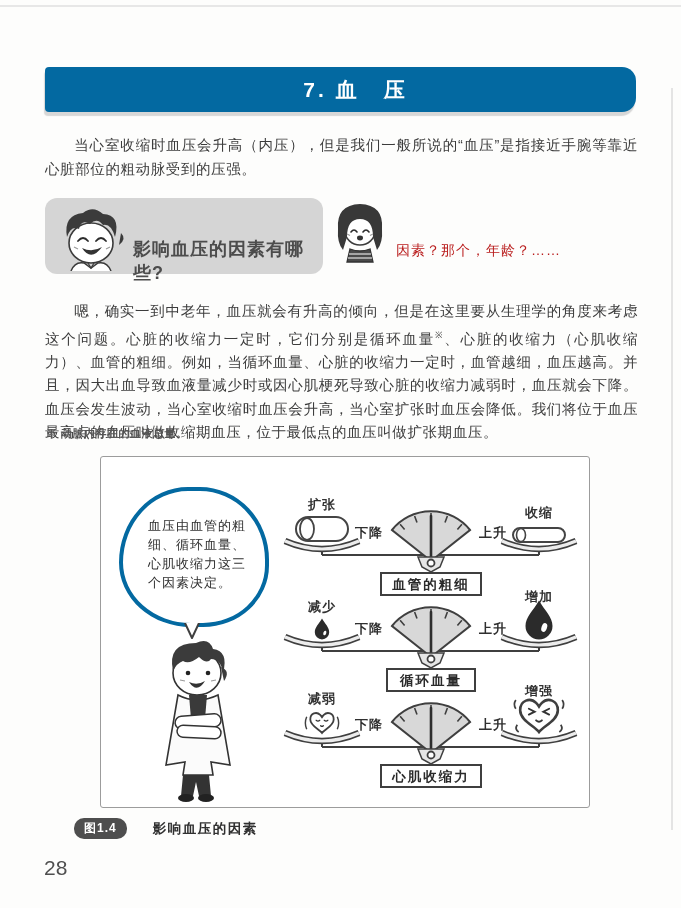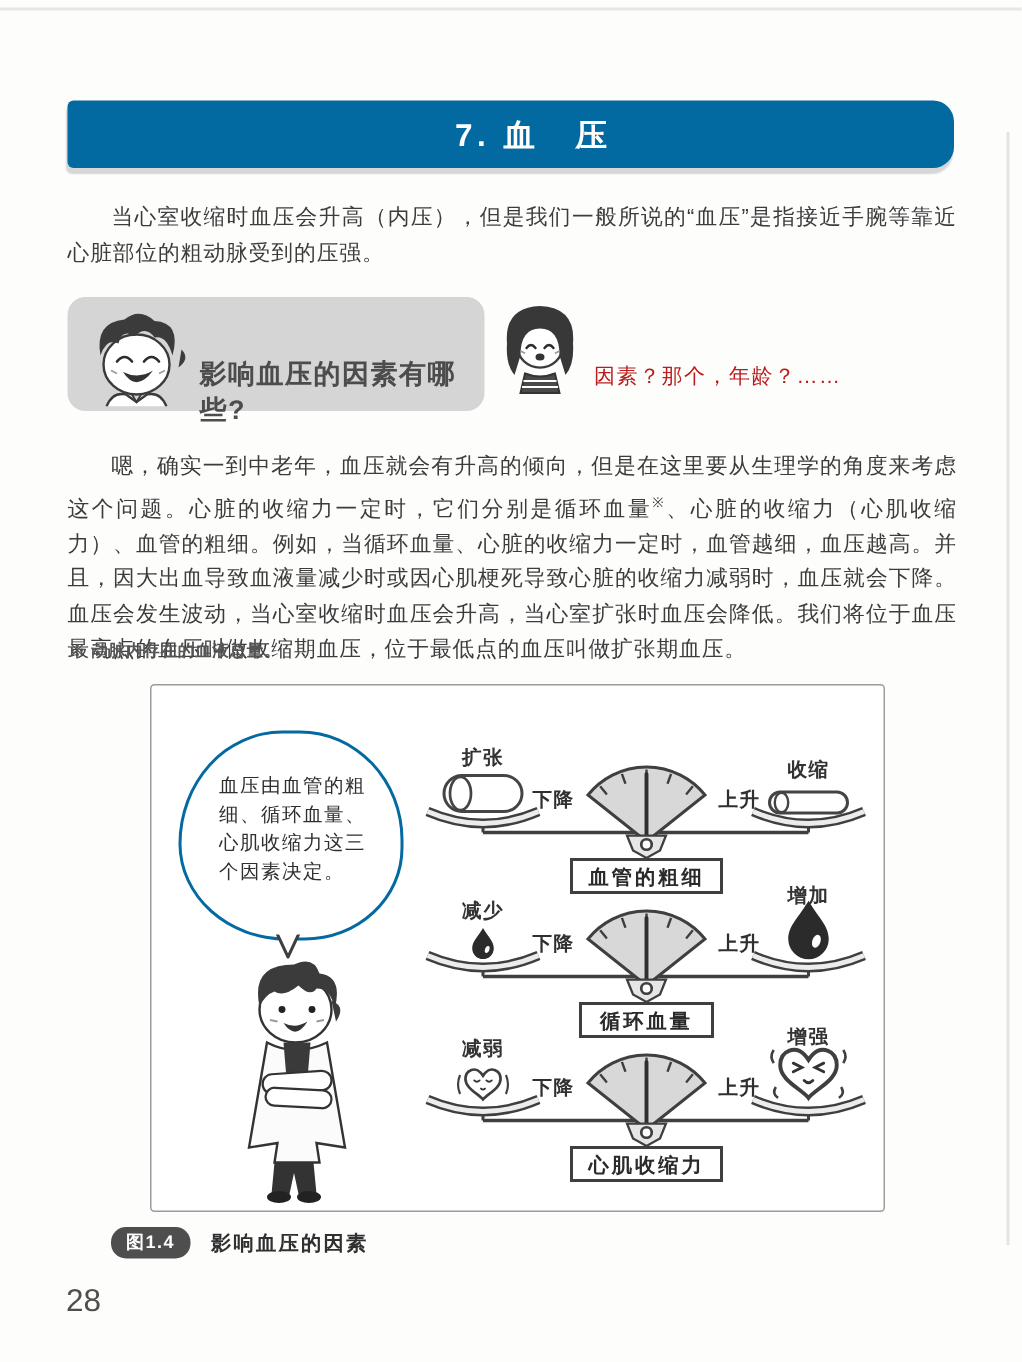--- a/index.html
+++ b/index.html
@@ -25,36 +25,36 @@
     color:#4c4c4c; letter-spacing:1px;margin-top:11px; }
   .avatar-man { position:absolute; left:12px; top:5px; }
   .avatar-girl { position:absolute; left:333px; top:199px; }
   .answer-text { position:absolute; left:396px; top:242px; font-size:14px; color:#b91c1c; letter-spacing:1px; }
 
   .footnote { position:absolute; left:46px; top:426px; font-size:11px; color:#555; letter-spacing:0.5px;font-weight:bold; }
 
   .figure-box { position:absolute; left:100px; top:456px; width:490px; height:352px;
     border:1.5px solid #9c9c9c; border-radius:3px; background:#fff; }
   .bubble { position:absolute; left:18px; top:30px; width:150px; height:140px; background:#fff;
-    border:2px solid #0369a1; border-radius:46% 46% 44% 48% / 54% 52% 44% 46%; }
+    border:4px solid #0369a1; border-radius:46% 46% 44% 48% / 54% 52% 44% 46%; }
   .bubble p { position:absolute; left:25px; top:25px; width:100px; font-size:13px; line-height:19px;
     color:#2f2f2f; letter-spacing:1px; }
   .bubble-tail { position:absolute; left:82px; top:166px; }
   .doctor { position:absolute; left:50px; top:178px; }
   .scale-row { position:absolute; left:176px; width:310px; height:104px; }
   .row-0 { top:36px; } .row-1 { top:132px; } .row-2 { top:228px; }
   svg text { font-family:"Liberation Sans", sans-serif; }
   .lbl { font-size:13px; font-weight:bold; fill:#333; letter-spacing:1px; }
   .dir { font-size:13px; font-weight:bold; fill:#2f2f2f; letter-spacing:1px; }
   .name { font-size:13.5px; font-weight:bold; fill:#2a2a2a; letter-spacing:2px; }
 
   .caption { position:absolute; left:74px; top:818px; display:flex; align-items:center; }
   .caption-badge { background:#4e4e4e; color:#fff; font-size:12px; font-weight:bold;
     border-radius:10px; padding:2px 10px; letter-spacing:1px; }
-  .caption-text { margin-left:14px; font-size:13.5px; font-weight:bold; color:#303030; letter-spacing:1.5px; }
+  .caption-text { margin-left:26px; font-size:13.5px; font-weight:bold; color:#303030; letter-spacing:1.5px; }
 
   .page-number { position:absolute; left:44px; top:856px; font-size:21px; color:#4f4f4f; }
 </style>
 </head>
 <body>
 
 <div class="scan-top"></div>
 <div class="scan-right"></div>
 
 <div class="header-bar">

